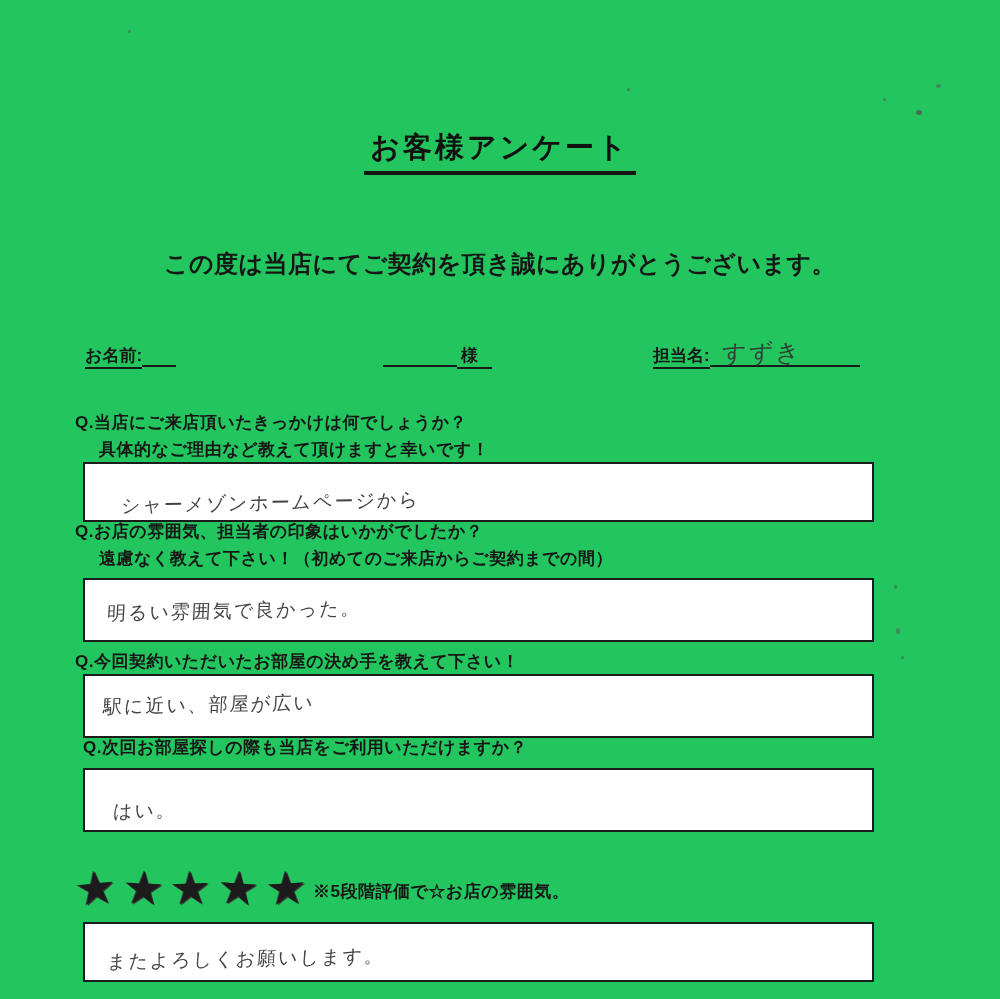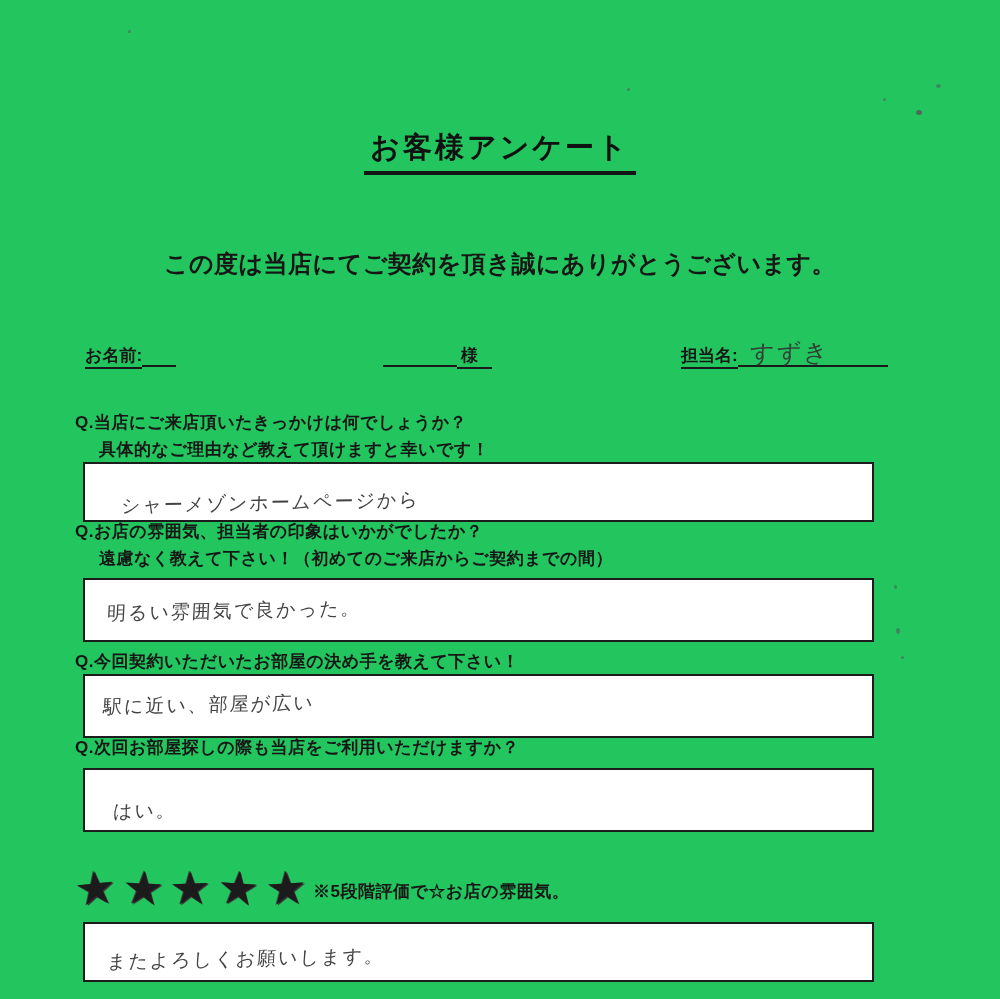--- a/index.html
+++ b/index.html
@@ -13,21 +13,21 @@
     display:inline-block; font-size:29px; font-weight:bold; letter-spacing:3px;
     border-bottom:4px solid #141414; padding:0 6px 3px 6px; color:#111;
   }
 
   .intro { position:absolute; top:248px; left:0; width:100%; text-align:center; }
   .intro div { font-size:24px; font-weight:bold; line-height:31px; letter-spacing:0.5px; }
 
   .name-row { position:absolute; top:340px; left:85px; width:790px; height:34px; font-size:17px; }
   .nr-left   { position:absolute; left:0; top:4px; }
   .nr-center { position:absolute; left:298px; top:4px; }
-  .nr-right  { position:absolute; left:596px; top:4px; white-space:nowrap; }
+  .nr-right  { position:absolute; left:568px; top:4px; white-space:nowrap; }
   .u-label { font-weight:bold; border-bottom:2px solid #1a1a1a; padding-bottom:2px; }
   .blank-line { display:inline-block; border-bottom:2px solid #1a1a1a; height:20px; vertical-align:bottom; }
   .sama { font-weight:bold; border-bottom:2px solid #1a1a1a; padding:0 14px 2px 4px; }
 
   .question { position:absolute; left:75px; font-size:17px; font-weight:bold; letter-spacing:0.5px; line-height:27px; }
   .q-indent { margin-left:24px; }
 
   .answer-box {
     position:absolute; left:83px; width:791px; height:60px;
     border:2px solid #1c1c1c; background:#fff;
@@ -96,21 +96,21 @@
     <span class="hand" style="left:22px; top:18px;">明るい雰囲気で良かった。</span>
   </div>
 
   <div class="question" style="top:648px;">
     <div>Q.今回契約いただいたお部屋の決め手を教えて下さい！</div>
   </div>
   <div class="answer-box" style="top:674px; height:64px;">
     <span class="hand" style="left:18px; top:16px;">駅に近い、部屋が広い</span>
   </div>
 
-  <div class="question" style="top:734px;">
+  <div class="question" style="top:734px;margin-left:8px;">
     <div>Q.次回お部屋探しの際も当店をご利用いただけますか？</div>
   </div>
   <div class="answer-box" style="top:768px; height:64px;">
     <span class="hand" style="left:28px; top:28px;">はい。</span>
   </div>
 
 
   <div class="stars-row">
     <span class="star">★</span>
     <span class="star">★</span>

